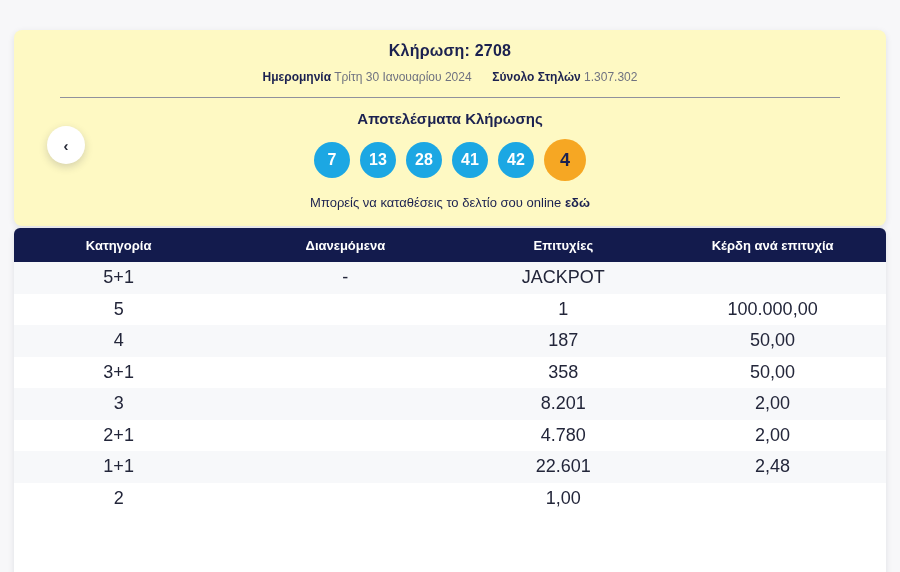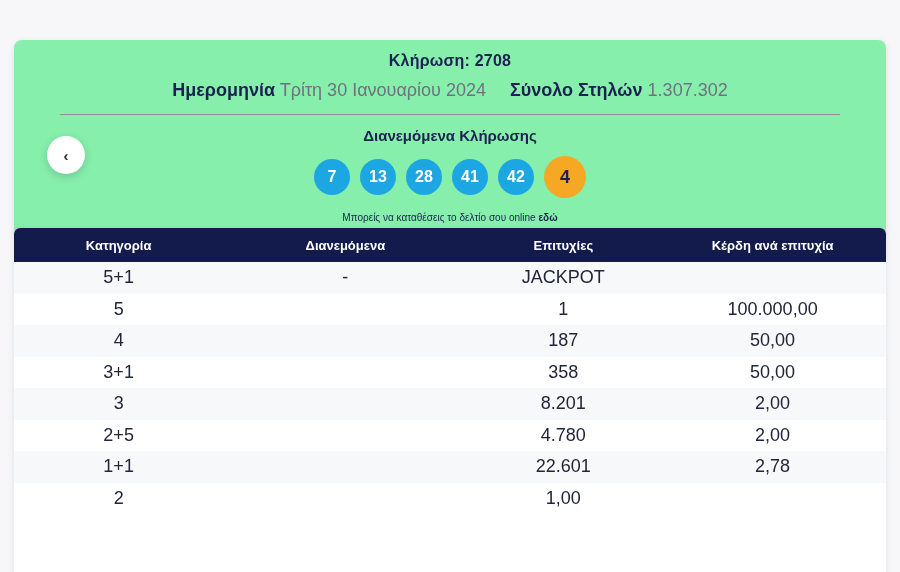--- a/index.html
+++ b/index.html
@@ -13,31 +13,31 @@
 
   .card {
     position: absolute;
     left: 14px; right: 14px;
     border-radius: 8px;
     box-shadow: 0 2px 6px rgba(20,25,60,.10);
   }
 
   
   .top-card {
-    top: 40px; height: 196px;
-    background: #86efac;
+    top: 30px; height: 196px;
+    background: #fef9c3;
     text-align: center;
     padding-top: 10px;
   }
   .draw-title {
     font-size: 16px; font-weight: bold; color: #1b2150;
     letter-spacing: .2px; margin-top: 2px;
   }
   .draw-meta {
-    margin-top: 10px; font-size: 18px; color: #6f7280;
+    margin-top: 10px; font-size: 12px; color: #6f7280;
   }
   .draw-meta .lbl { font-weight: bold; color: #1b2150; }
   .draw-meta .gap { display: inline-block; width: 14px; }
   .divider {
     border: none; border-top: 1px solid #90919c;
     margin: 13px 46px 0 46px;
   }
   .results-title {
     margin-top: 12px;
     font-size: 15px; font-weight: bold; color: #1b2150;
@@ -57,21 +57,21 @@
     background: #1ca7e3; color: #ffffff;
     font-size: 16px;
   }
   .ball.bonus {
     width: 42px; height: 42px;
     background: #f6a723; color: #1b2150;
     font-size: 18px;
   }
   .cta {
     margin-top: 14px;
-    font-size: 10px; color: #1b2150;
+    font-size: 13px; color: #1b2150;
   }
   .cta a {
     font-weight: bold; color: #1b2150; text-decoration: none; cursor: pointer;
   }
   .nav-prev {
     position: absolute; left: 33px; top: 96px;
     width: 38px; height: 38px; border-radius: 50%;
     background: #ffffff; border: none;
     box-shadow: 0 3px 8px rgba(20,25,60,.18);
     cursor: pointer;
@@ -121,21 +121,21 @@
     <div class="draw-meta">
       <span class="lbl">Ημερομηνία</span>
       <span>Τρίτη 30 Ιανουαρίου 2024</span>
       <span class="gap"></span>
       <span class="lbl">Σύνολο Στηλών</span>
       <span>1.307.302</span>
     </div>
 
     <hr class="divider">
 
-    <div class="results-title">Διανεμόμενα Κλήρωσης</div>
+    <div class="results-title">Αποτελέσματα Κλήρωσης</div>
 
     <div class="balls" id="balls">
         <span class="ball main">7</span>
         <span class="ball main">13</span>
         <span class="ball main">28</span>
         <span class="ball main">41</span>
         <span class="ball main">42</span>
         <span class="ball bonus">4</span>
       </div>
 
@@ -180,30 +180,30 @@
           <div class="td">358</div>
           <div class="td">50,00</div>
         </div>
         <div class="tr">
           <div class="td">3</div>
           <div class="td"></div>
           <div class="td">8.201</div>
           <div class="td">2,00</div>
         </div>
         <div class="tr">
-          <div class="td">2+5</div>
+          <div class="td">2+1</div>
           <div class="td"></div>
           <div class="td">4.780</div>
           <div class="td">2,00</div>
         </div>
         <div class="tr">
           <div class="td">1+1</div>
           <div class="td"></div>
           <div class="td">22.601</div>
-          <div class="td">2,78</div>
+          <div class="td">2,48</div>
         </div>
         <div class="tr">
           <div class="td">2</div>
           <div class="td"></div>
           <div class="td">1,00</div>
         </div>
       </div>
   </section>
 
 </div>

